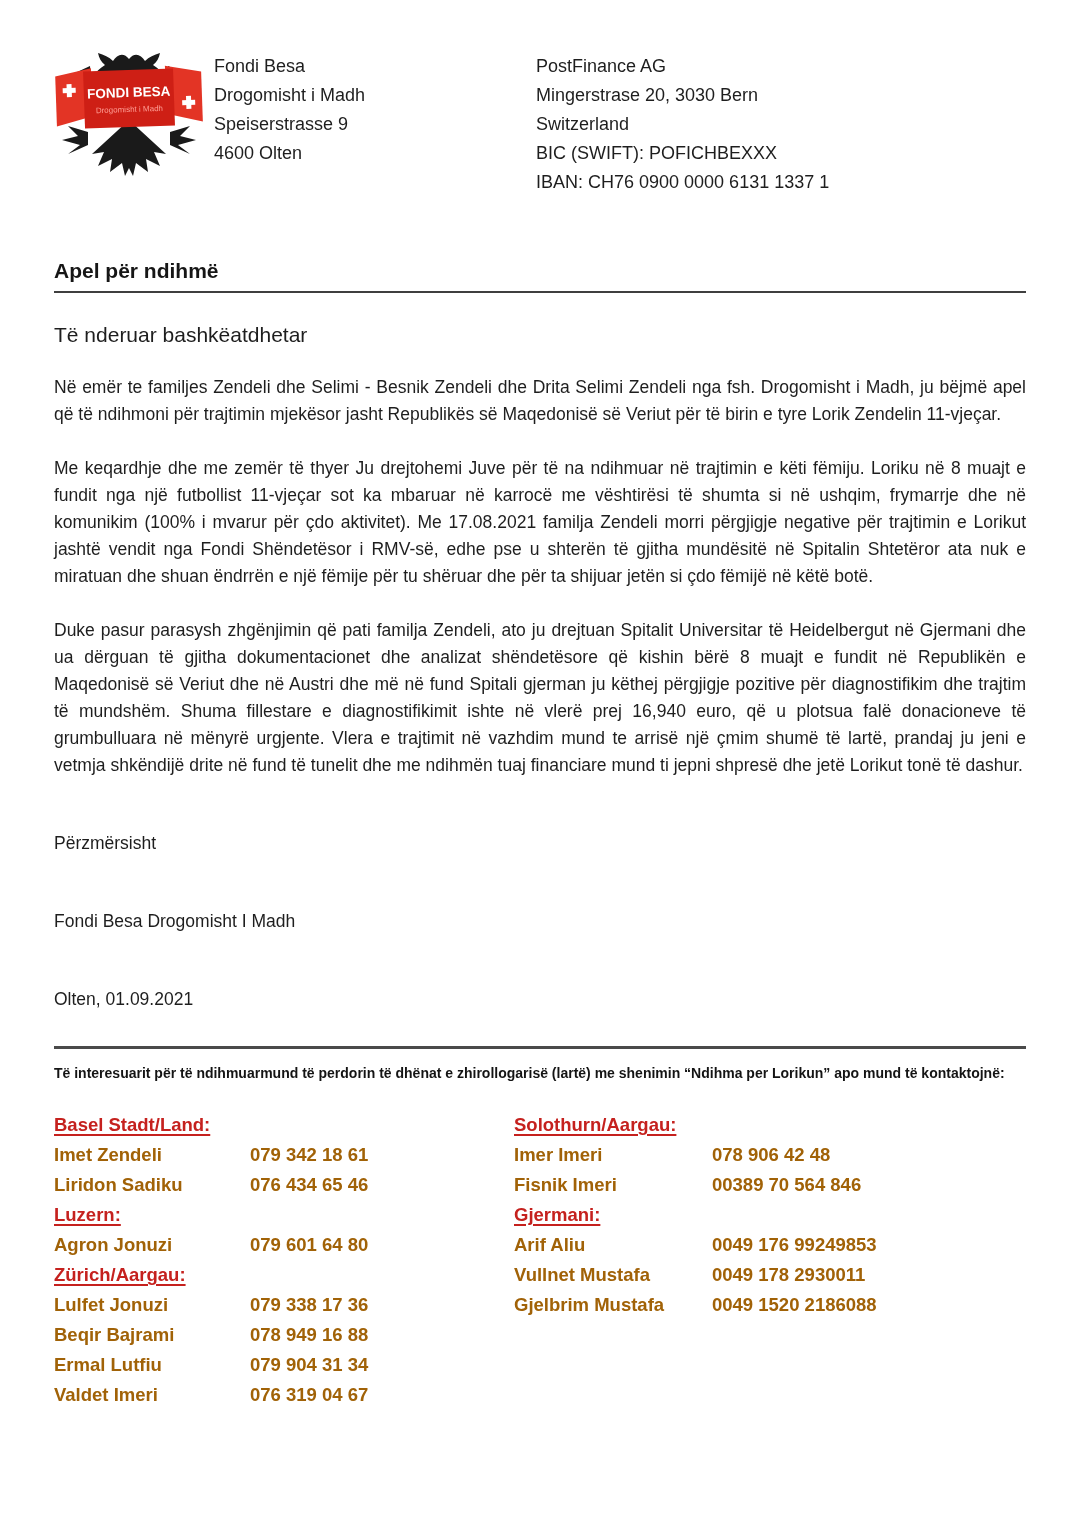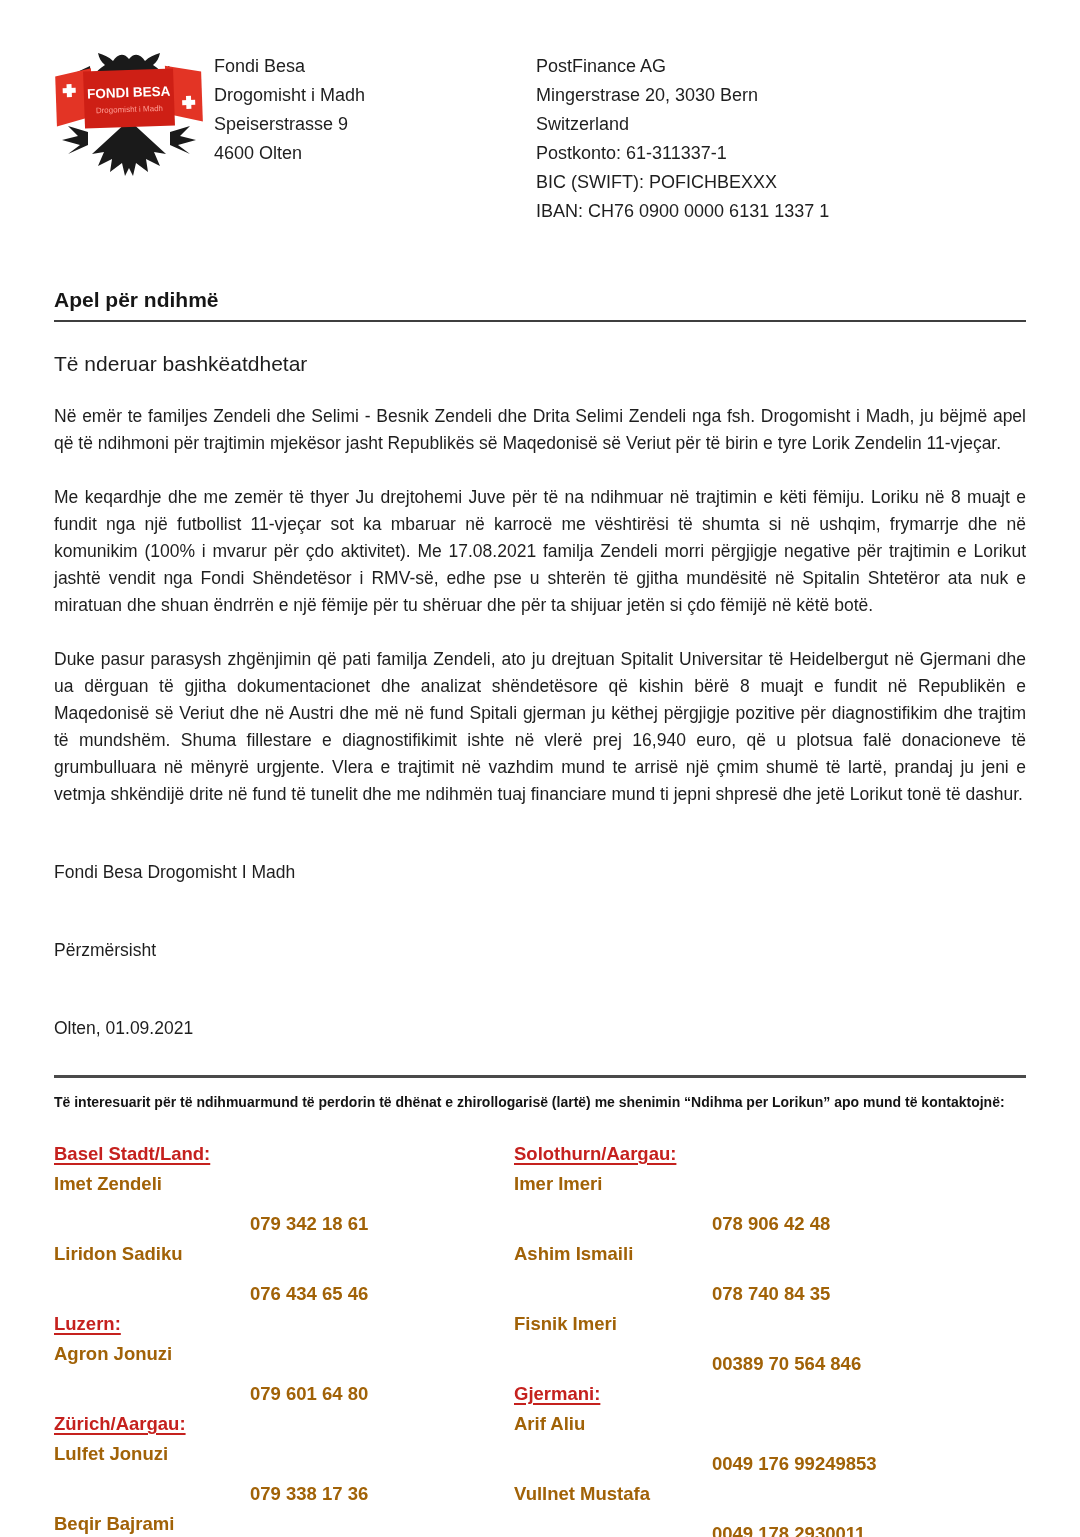--- a/index.html
+++ b/index.html
@@ -33,21 +33,21 @@
   
   .contacts{display:flex;margin-top:22px;}
   .ccol-left{width:460px;flex:0 0 460px;}
   .ccol-right{flex:1;}
   .cheading{
     font-size:18.5px;line-height:30px;font-weight:bold;color:#c5211e;
     text-decoration:underline;text-decoration-thickness:2px;text-underline-offset:3px;
   }
   .crow{font-size:18.5px;line-height:30px;font-weight:bold;color:#a16207;display:flex;}
   .cname{display:inline-block;width:196px;flex:0 0 196px;}
-  .cphone{display:inline-block;margin-top:40px;}
+  .cphone{display:inline-block;}
   .ccol-right .cname{width:198px;flex:0 0 198px;}
 </style>
 </head>
 <body>
 
 <div class="page">
 
   <div class="letterhead">
     <div class="logo-wrap">
       <svg width="150" height="132" viewBox="0 0 150 132" xmlns="http://www.w3.org/2000/svg">
@@ -84,37 +84,36 @@
       <div>Fondi Besa</div>
       <div>Drogomisht i Madh</div>
       <div>Speiserstrasse 9</div>
       <div>4600 Olten</div>
     </div>
 
     <div class="addr bank">
       <div>PostFinance AG</div>
       <div>Mingerstrase 20, 3030 Bern</div>
       <div>Switzerland</div>
-      <div>Postkonto: 61-311337-1</div>
       <div>BIC (SWIFT): POFICHBEXXX</div>
       <div>IBAN: CH76 0900 0000 6131 1337 1</div>
     </div>
   </div>
 
   <div class="doc-title">Apel për ndihmë</div>
   <hr class="title-rule">
 
   <div class="greeting">Të nderuar bashkëatdhetar</div>
 
   <p class="para">Në emër te familjes Zendeli dhe Selimi - Besnik Zendeli dhe Drita Selimi Zendeli nga fsh. Drogomisht i Madh, ju bëjmë apel që të ndihmoni për trajtimin mjekësor jasht Republikës së Maqedonisë së Veriut për të birin e tyre Lorik Zendelin 11-vjeçar.</p>
   <p class="para">Me keqardhje dhe me zemër të thyer Ju drejtohemi Juve për të na ndihmuar në trajtimin e këti fëmiju. Loriku në 8 muajt e fundit nga një futbollist 11-vjeçar sot ka mbaruar në karrocë me vështirësi të shumta si në ushqim, frymarrje dhe në komunikim (100% i mvarur për çdo aktivitet). Me 17.08.2021 familja Zendeli morri përgjigje negative për trajtimin e Lorikut jashtë vendit nga Fondi Shëndetësor i RMV-së, edhe pse u shterën të gjitha mundësitë në Spitalin Shtetëror ata nuk e miratuan dhe shuan ëndrrën e një fëmije për tu shëruar dhe për ta shijuar jetën si çdo fëmijë në këtë botë.</p>
   <p class="para">Duke pasur parasysh zhgënjimin që pati familja Zendeli, ato ju drejtuan Spitalit Universitar të Heidelbergut në Gjermani dhe ua dërguan të gjitha dokumentacionet dhe analizat shëndetësore që kishin bërë 8 muajt e fundit në Republikën e Maqedonisë së Veriut dhe në Austri dhe më në fund Spitali gjerman ju këthej përgjigje pozitive për diagnostifikim dhe trajtim të mundshëm. Shuma fillestare e diagnostifikimit ishte në vlerë prej 16,940 euro, që u plotsua falë donacioneve të grumbulluara në mënyrë urgjente. Vlera e trajtimit në vazhdim mund te arrisë një çmim shumë të lartë, prandaj ju jeni e vetmja shkëndijë drite në fund të tunelit dhe me ndihmën tuaj financiare mund ti jepni shpresë dhe jetë Lorikut tonë të dashur.</p>
 
+  <p class="closing-line closing-gap">Përzmërsisht</p>
   <p class="closing-line closing-gap">Fondi Besa Drogomisht I Madh</p>
-  <p class="closing-line closing-gap">Përzmërsisht</p>
   <p class="closing-line closing-gap">Olten, 01.09.2021</p>
 
   <hr class="section-rule">
   <div class="contact-intro">Të interesuarit për të ndihmuarmund të perdorin të dhënat e zhirollogarisë (lartë) me shenimin “Ndihma per Lorikun” apo mund të kontaktojnë:</div>
 
   <div class="contacts">
 
     <div class="ccol-left">
       <div class="cheading">Basel Stadt/Land:</div>
       <div class="crow">
@@ -151,24 +150,20 @@
       </div>
 
     </div>
 
     <div class="ccol-right">
       <div class="cheading">Solothurn/Aargau:</div>
       <div class="crow">
         <span class="cname">Imer Imeri</span>
         <span class="cphone">078 906 42 48</span>
       </div>
-      <div class="crow">
-        <span class="cname">Ashim Ismaili</span>
-        <span class="cphone">078 740 84 35</span>
-      </div>
 
       <div class="crow">
         <span class="cname">Fisnik Imeri</span>
         <span class="cphone">00389 70 564 846</span>
       </div>
 
       <div class="cheading">Gjermani:</div>
       <div class="crow">
         <span class="cname">Arif Aliu</span>
         <span class="cphone">0049 176 99249853</span>

